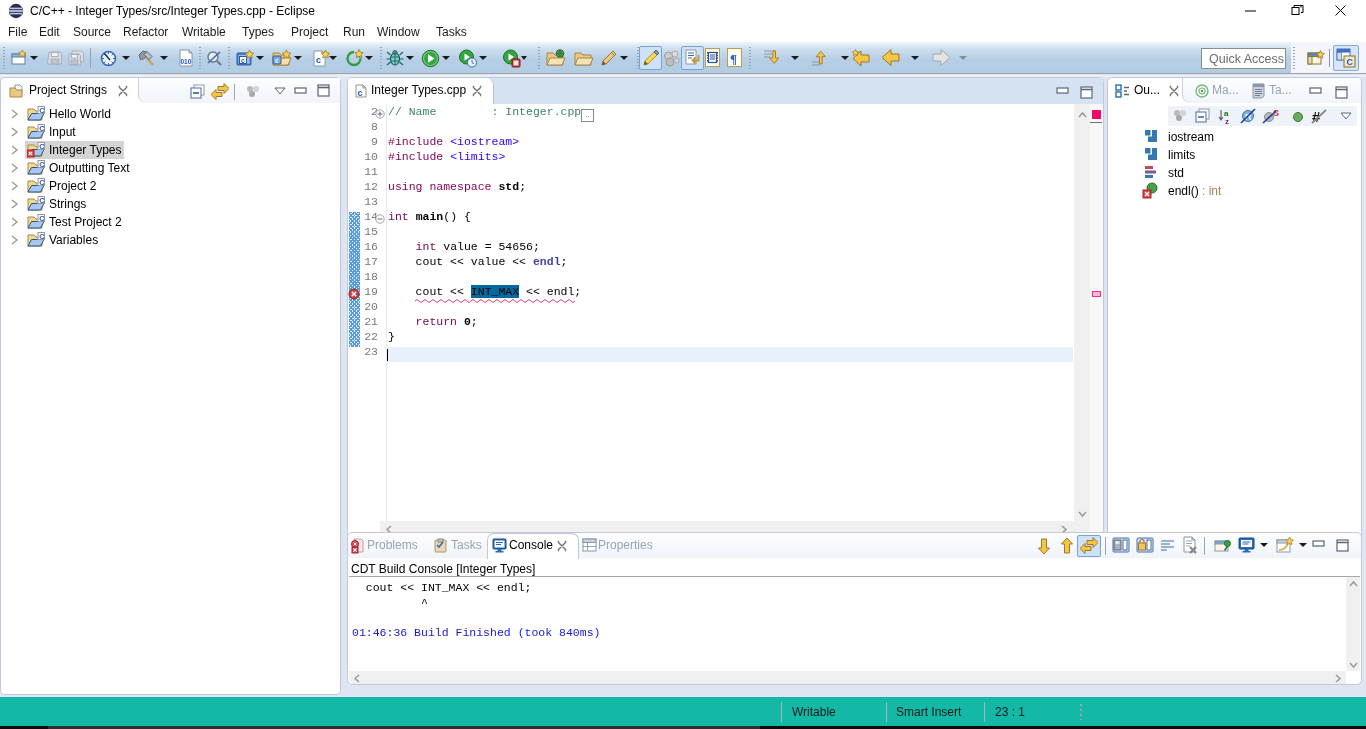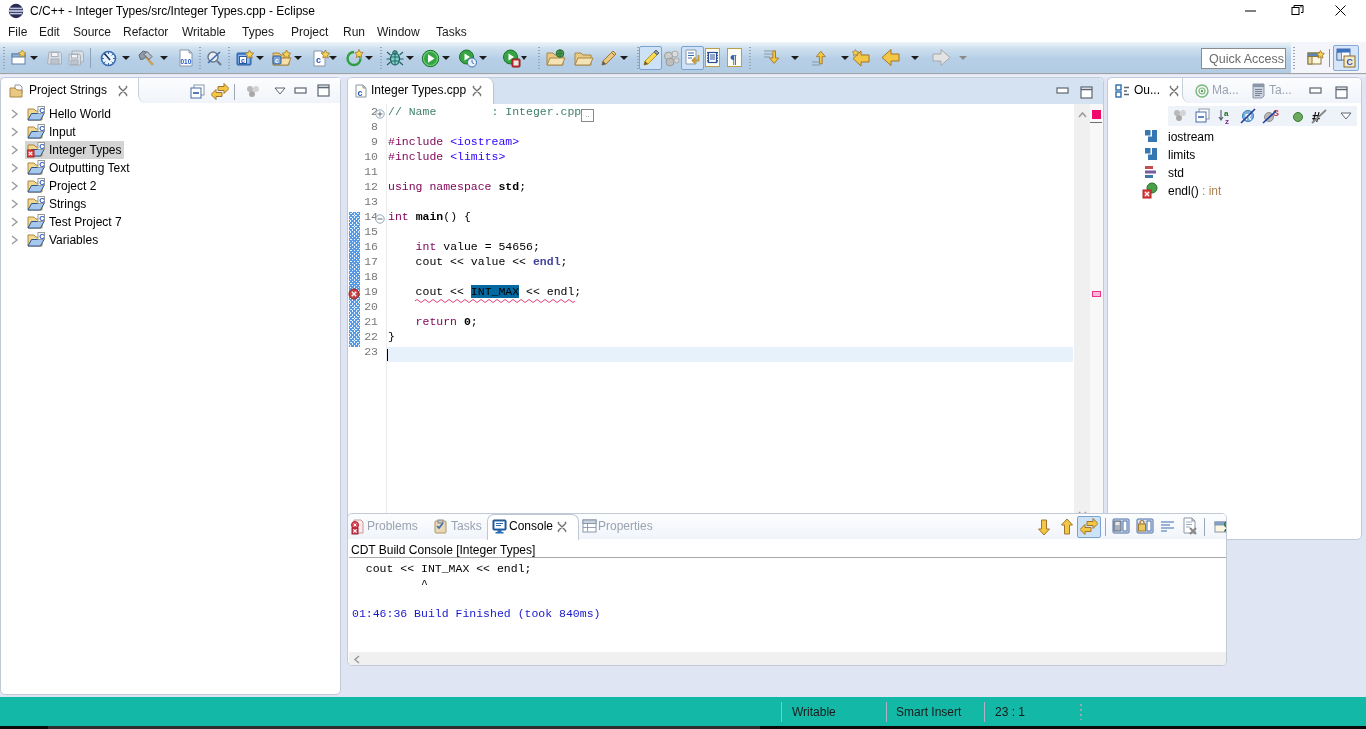--- a/index.html
+++ b/index.html
@@ -338,21 +338,21 @@
       <div class="a" style="left:48px;top:119px;color:#000">Strings</div>
       <svg style="left:9px;top:138px" width="9" height="12" viewBox="0 0 9 12">
         <path d="M2 2 l5 4 -5 4" fill="none" stroke="#9a9a9a" stroke-width="1.4"></path>
       </svg>
       <svg style="left:26px;top:136px" width="18" height="16" viewBox="0 0 18 16">
         <path d="M1 3 h6 l2 2 h6 v9 h-14z" fill="#f3d88f" stroke="#ab8746"></path>
         <path d="M1 14 l3.5-6.5 h12.5 l-3.5 6.5z" fill="#a6c8ee" stroke="#2c5585"></path>
         <rect x="11" y="0.5" width="6.5" height="7" fill="#fff" stroke="#999"></rect>
         <text x="12.2" y="6.8" font-size="7.5" font-weight="bold" fill="#2255cc" font-family="Liberation Sans">C</text>
       </svg>
-      <div class="a" style="left:48px;top:137px;color:#000">Test Project 7</div>
+      <div class="a" style="left:48px;top:137px;color:#000">Test Project 2</div>
       <svg style="left:9px;top:156px" width="9" height="12" viewBox="0 0 9 12">
         <path d="M2 2 l5 4 -5 4" fill="none" stroke="#9a9a9a" stroke-width="1.4"></path>
       </svg>
       <svg style="left:26px;top:154px" width="18" height="16" viewBox="0 0 18 16">
         <path d="M1 3 h6 l2 2 h6 v9 h-14z" fill="#f3d88f" stroke="#ab8746"></path>
         <path d="M1 14 l3.5-6.5 h12.5 l-3.5 6.5z" fill="#a6c8ee" stroke="#2c5585"></path>
         <rect x="11" y="0.5" width="6.5" height="7" fill="#fff" stroke="#999"></rect>
         <text x="12.2" y="6.8" font-size="7.5" font-weight="bold" fill="#2255cc" font-family="Liberation Sans">C</text>
       </svg>
       <div class="a" style="left:48px;top:155px;color:#000">Variables</div>
@@ -544,21 +544,21 @@
       <div class="a" style="left:60px;top:88px;color:#000">std</div>
       <svg style="left:34px;top:104px" width="16" height="17" viewBox="0 0 16 17">
         <circle cx="10" cy="6" r="5" fill="#4aa04a" stroke="#2a702a"></circle>
         <rect x="1" y="8" width="8" height="8" fill="#dd4444" stroke="#aa2222"></rect>
         <path d="M3 10 l4 4 M7 10 l-4 4" stroke="#fff" stroke-width="1.3"></path>
       </svg>
       <div class="a" style="left:60px;top:106px"><span style="color:#000">endl()</span><span style="color:#8a8a8a"> : </span><span style="color:#b08050">int</span></div>
     </div>
 </div>
 
-<div class="panel" id="consolepanel" style="left:347px;top:513px;width:880px;height:153px;overflow:hidden">
+<div class="panel" id="consolepanel" style="left:347px;top:532px;width:1015px;height:153px;overflow:hidden">
   <div class="a" style="left:0;top:0;width:1013px;height:25px;background:linear-gradient(180deg,#fdfdfe,#f0f4fa);border-radius:5px 5px 0 0"></div>
   <div class="a" style="left:139px;top:0;width:92px;height:26px;background:#fff;border:1px solid #bfc8d6;border-bottom:none;border-radius:7px 7px 0 0"></div>
   <svg style="left:2px;top:5px" width="15" height="16" viewBox="0 0 15 16">
     <path d="M4 1 h7 l2 2 v11 h-9z" fill="#fdeaea" stroke="#c89898"></path>
     <circle cx="5" cy="6" r="3.5" fill="#e05060" stroke="#b02030"></circle>
     <path d="M3.7 4.7 l2.6 2.6 M6.3 4.7 l-2.6 2.6" stroke="#fff" stroke-width="1"></path>
     <rect x="2" y="9" width="6" height="6" fill="#d04050" stroke="#a02030"></rect>
     <path d="M3.3 10.3 l3.4 3.4 M6.7 10.3 l-3.4 3.4" stroke="#fff" stroke-width="1.1"></path>
   </svg>
   <div class="a" style="left:19px;top:5px;color:#9aa3b2">Problems</div>

